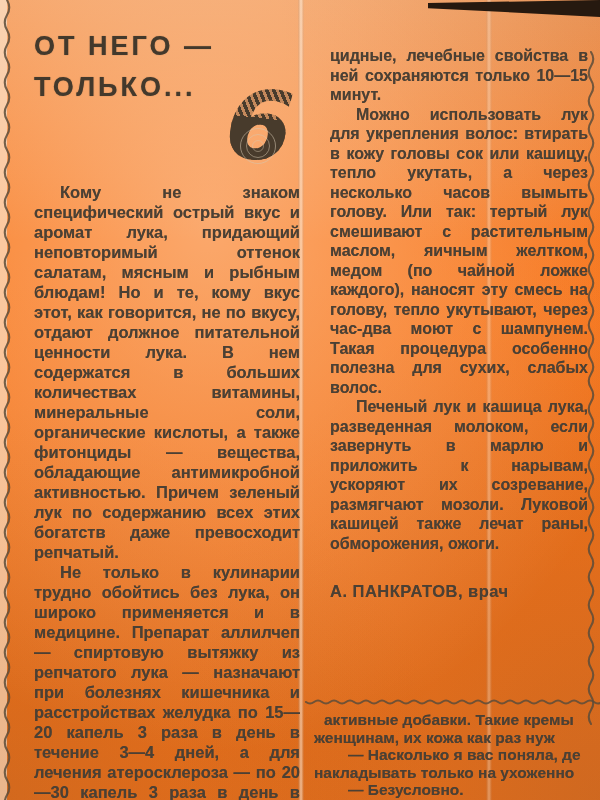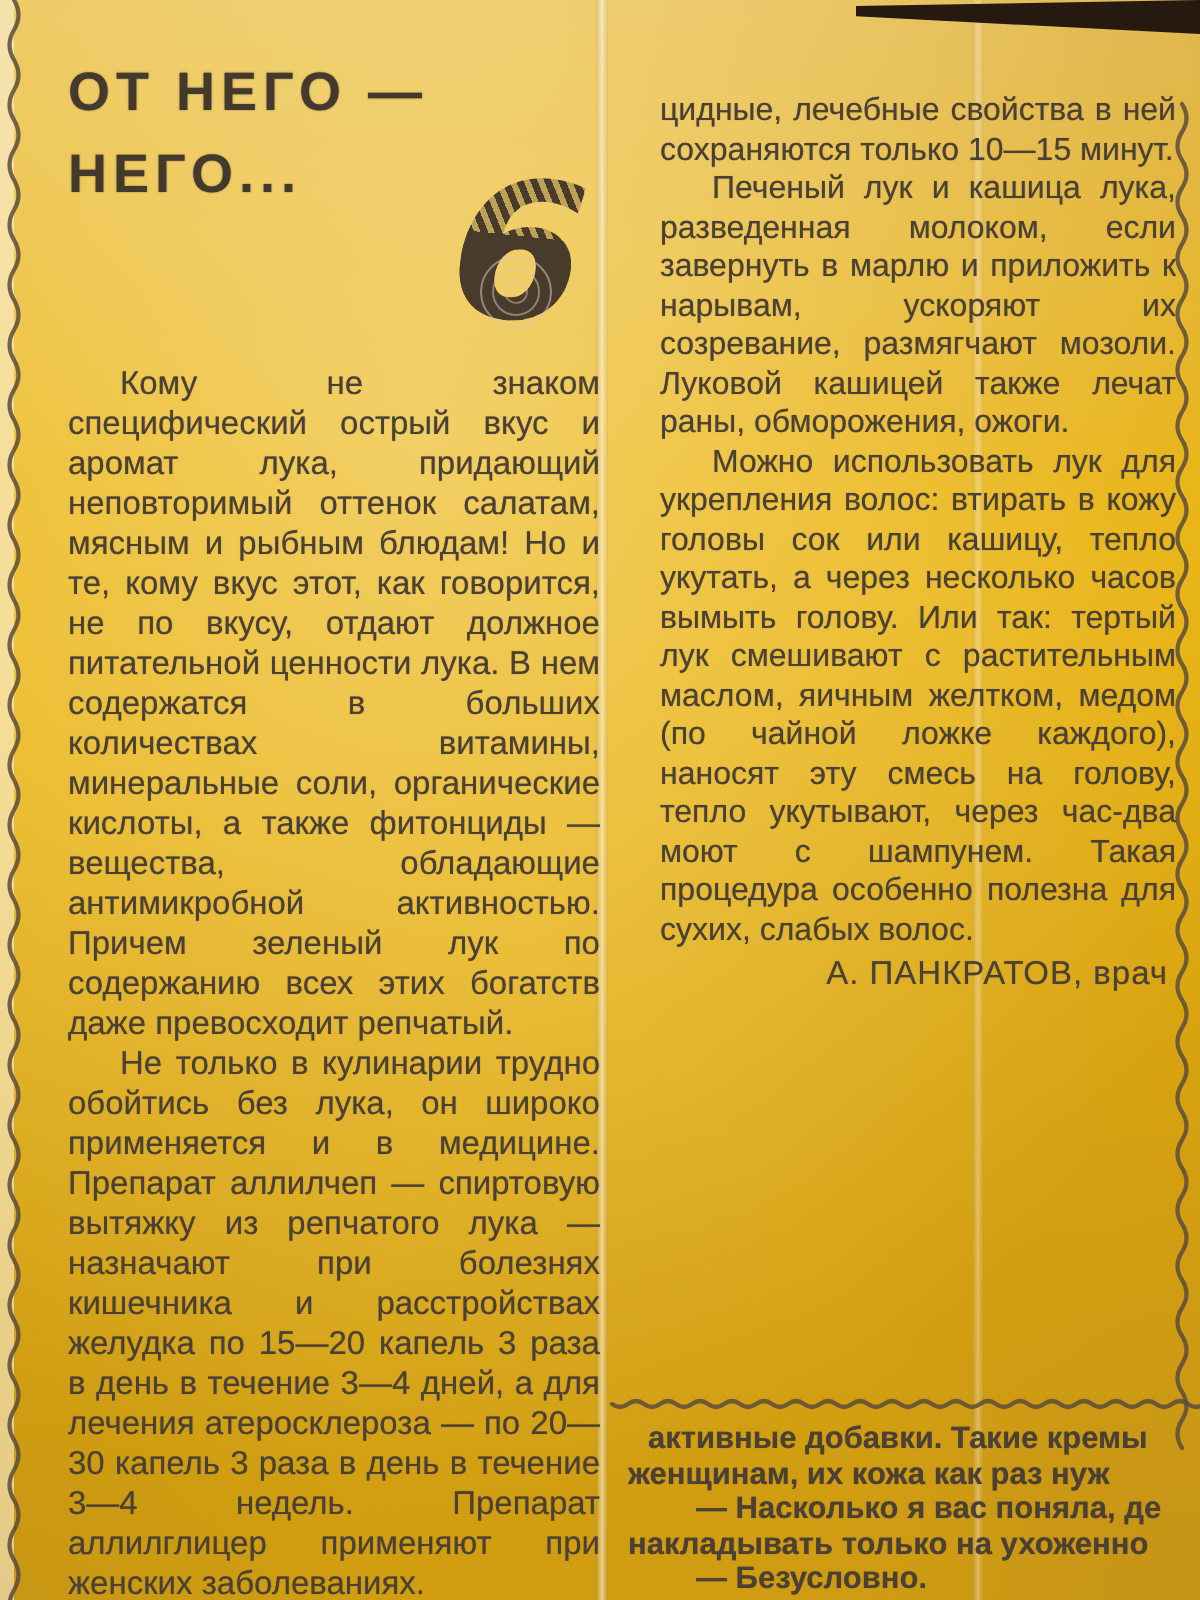--- a/index.html
+++ b/index.html
@@ -1,18 +1,18 @@
 <!DOCTYPE html>
 <html><head>
 <meta charset="utf-8">
 <style>
   html,body{margin:0;padding:0;}
   body{width:600px;height:800px;overflow:hidden;background:#e8dbc9;
        font-family:"Liberation Sans","DejaVu Sans",sans-serif;}
-  #page{position:relative;width:600px;height:800px;overflow:hidden;background:#eab308;}
+  #page{position:relative;width:600px;height:800px;overflow:hidden;background:#f97316;}
 
   
   .shade{position:absolute;inset:0;pointer-events:none;}
   .shade.vignette{
     background:
       radial-gradient(140% 120% at 35% 28%, rgba(255,249,238,.40) 0%, rgba(255,249,238,0) 55%),
       radial-gradient(130% 120% at 100% 100%, rgba(122,82,52,.25) 0%, rgba(122,82,52,0) 55%),
       radial-gradient(150% 100% at 0% 100%, rgba(110,75,45,.20) 0%, rgba(110,75,45,0) 50%),
       radial-gradient(120% 90% at 100% 0%, rgba(150,100,70,.14) 0%, rgba(150,100,70,0) 45%),
       linear-gradient(180deg, rgba(236,224,207,.35) 0%, rgba(0,0,0,0) 30%, rgba(120,85,55,.10) 100%);
@@ -46,27 +46,27 @@
       repeating-linear-gradient(62deg, #483b2c 0 3.5px, rgba(72,59,44,.30) 3.5px 6.5px);
     -webkit-background-clip:text;background-clip:text;color:transparent;
     transform:rotate(6deg);}
   #numeral .rings{position:absolute;left:14px;top:52px;width:34px;height:34px;border-radius:50%;
     border:1px solid rgba(214,199,176,.55);pointer-events:none;}
   #numeral .rings::before{content:"";position:absolute;inset:5px;border-radius:50%;
     border:1px solid rgba(214,199,176,.5);}
   #numeral .rings::after{content:"";position:absolute;inset:11px;border-radius:50%;
     border:1px solid rgba(214,199,176,.45);}
 
-  .col{position:absolute;text-align:justify;font-weight:normal;
+  .col{position:absolute;text-align:justify;font-weight:bold;
     color:#4b4034;text-shadow:0 0 .5px rgba(75,64,52,.6);}
   #col-left{left:34px;top:182px;width:266px;font-size:16.5px;line-height:20px;}
   #col-right{left:330px;top:46px;width:258px;font-size:16px;line-height:19.5px;}
   .col p{margin:0;text-indent:26px;}
   .col p.cont{text-indent:0;}
-  #byline{margin-top:3px;text-align:right;padding-right:4px;letter-spacing:.5px;
+  #byline{margin-top:29px;text-align:left;padding-right:4px;letter-spacing:.5px;
     font-size:16.5px;white-space:nowrap;}
 
   #footer{position:absolute;left:314px;top:711px;width:300px;
     font-size:15.5px;line-height:17.5px;font-weight:bold;color:#4b4034;
     text-shadow:0 0 .5px rgba(75,64,52,.6);}
   #footer div{white-space:nowrap;}
   #footer .ind{padding-left:10px;}
   #footer .dash{padding-left:34px;}
 </style>
 </head>
@@ -85,38 +85,38 @@
   </svg>
   <svg id="wave-right" class="wavy" width="14" height="660">
     <path d="M7 0 q4.5 7 0 14 q-4.5 7 0 14 q4.5 7 0 14 q-4.5 7 0 14 q4.5 7 0 14 q-4.5 7 0 14 q4.5 7 0 14 q-4.5 7 0 14 q4.5 7 0 14 q-4.5 7 0 14 q4.5 7 0 14 q-4.5 7 0 14 q4.5 7 0 14 q-4.5 7 0 14 q4.5 7 0 14 q-4.5 7 0 14 q4.5 7 0 14 q-4.5 7 0 14 q4.5 7 0 14 q-4.5 7 0 14 q4.5 7 0 14 q-4.5 7 0 14 q4.5 7 0 14 q-4.5 7 0 14 q4.5 7 0 14 q-4.5 7 0 14 q4.5 7 0 14 q-4.5 7 0 14 q4.5 7 0 14 q-4.5 7 0 14 q4.5 7 0 14 q-4.5 7 0 14 q4.5 7 0 14 q-4.5 7 0 14 q4.5 7 0 14 q-4.5 7 0 14 q4.5 7 0 14 q-4.5 7 0 14 q4.5 7 0 14 q-4.5 7 0 14 q4.5 7 0 14 q-4.5 7 0 14 q4.5 7 0 14 q-4.5 7 0 14 q4.5 7 0 14 q-4.5 7 0 14 q4.5 7 0 14 q-4.5 7 0 14"></path>
   </svg>
   <svg id="wave-bottom" class="wavy" width="294" height="12">
     <path d="M0 6 q4 3 8 0 q4 -3 8 0 q4 3 8 0 q4 -3 8 0 q4 3 8 0 q4 -3 8 0 q4 3 8 0 q4 -3 8 0 q4 3 8 0 q4 -3 8 0 q4 3 8 0 q4 -3 8 0 q4 3 8 0 q4 -3 8 0 q4 3 8 0 q4 -3 8 0 q4 3 8 0 q4 -3 8 0 q4 3 8 0 q4 -3 8 0 q4 3 8 0 q4 -3 8 0 q4 3 8 0 q4 -3 8 0 q4 3 8 0 q4 -3 8 0 q4 3 8 0 q4 -3 8 0 q4 3 8 0 q4 -3 8 0 q4 3 8 0 q4 -3 8 0 q4 3 8 0 q4 -3 8 0 q4 3 8 0 q4 -3 8 0 q4 3 8 0"></path>
   </svg>
 
   <div id="headline">
     <div>ОТ НЕГО —</div>
-    <div>НЕГО...</div>
+    <div>ТОЛЬКО...</div>
   </div>
 
   <div id="numeral">
     <span class="six">6</span>
     <div class="rings"></div>
   </div>
 
   <div id="col-left" class="col">
     <p>Кому не знаком специфический острый вкус и аромат лука, придающий неповторимый оттенок салатам, мясным и рыбным блюдам! Но и те, кому вкус этот, как говорится, не по вкусу, отдают должное питательной ценности лука. В нем содержатся в больших количествах витамины, минеральные соли, органические кислоты, а также фитонциды — вещества, обладающие антимикробной активностью. Причем зеленый лук по содержанию всех этих богатств даже превосходит репчатый.</p>
     <p>Не только в кулинарии трудно обойтись без лука, он широко применяется и в медицине. Препарат аллилчеп — спиртовую вытяжку из репчатого лука — назначают при болезнях кишечника и расстройствах желудка по 15—20 капель 3 раза в день в течение 3—4 дней, а для лечения атеросклероза — по 20—30 капель 3 раза в день в течение 3—4 недель. Препарат аллилглицер применяют при женских заболеваниях.</p>
 
   </div>
 
   <div id="col-right" class="col">
     <p class="cont">цидные, лечебные свойства в ней сохраняются только 10—15 минут.</p>
+    <p>Можно использовать лук для укрепления волос: втирать в кожу головы сок или кашицу, тепло укутать, а через несколько часов вымыть голову. Или так: тертый лук смешивают с растительным маслом, яичным желтком, медом (по чайной ложке каждого), наносят эту смесь на голову, тепло укутывают, через час-два моют с шампунем. Такая процедура особенно полезна для сухих, слабых волос.</p>
     <p>Печеный лук и кашица лука, разведенная молоком, если завернуть в марлю и приложить к нарывам, ускоряют их созревание, размягчают мозоли. Луковой кашицей также лечат раны, обморожения, ожоги.</p>
-    <p>Можно использовать лук для укрепления волос: втирать в кожу головы сок или кашицу, тепло укутать, а через несколько часов вымыть голову. Или так: тертый лук смешивают с растительным маслом, яичным желтком, медом (по чайной ложке каждого), наносят эту смесь на голову, тепло укутывают, через час-два моют с шампунем. Такая процедура особенно полезна для сухих, слабых волос.</p>
     <div id="byline">А. ПАНКРАТОВ, врач</div>
   </div>
 
   <div id="footer">
     <div class="ind">активные добавки. Такие кремы</div>
     <div>женщинам, их кожа как раз нуж</div>
     <div class="dash">— Насколько я вас поняла, де</div>
     <div>накладывать только на ухоженно</div>
     <div class="dash">— Безусловно.</div>
   </div>

